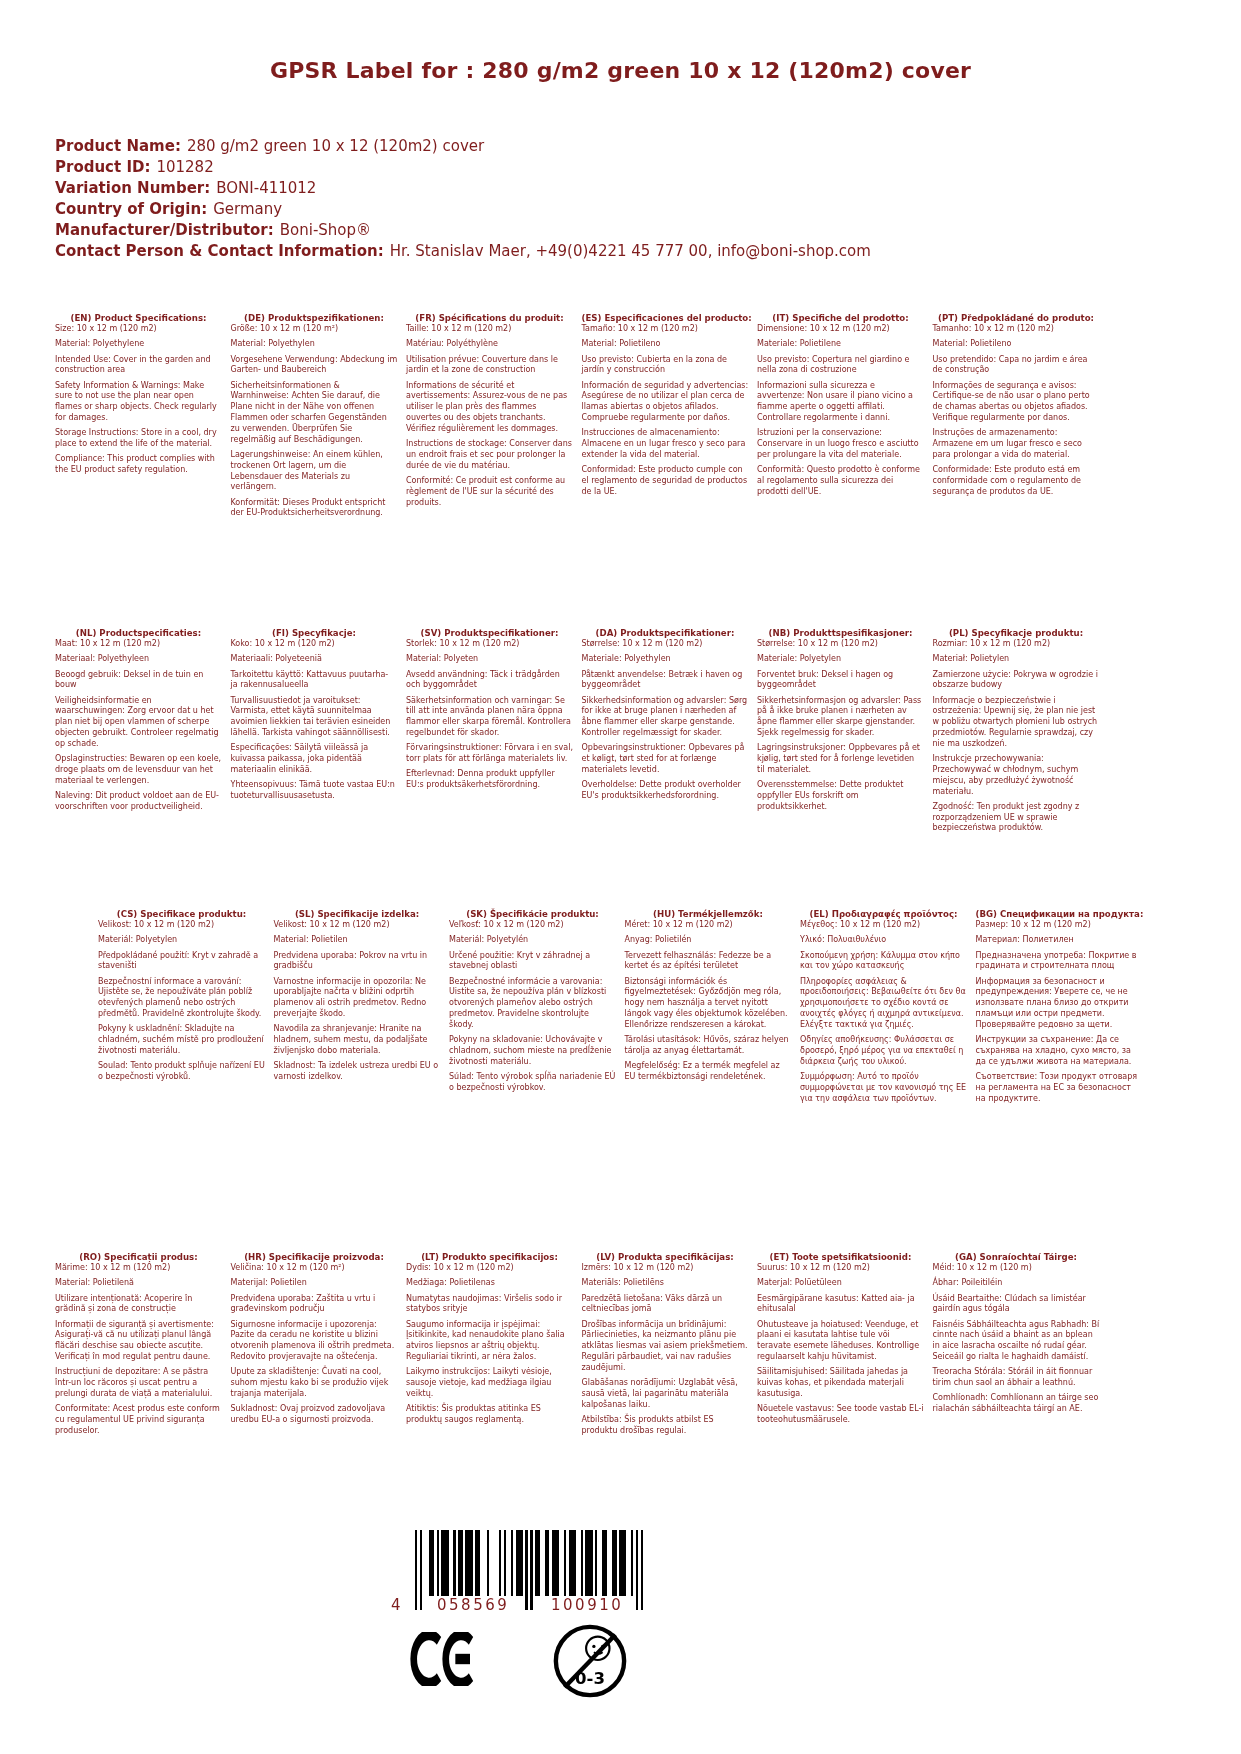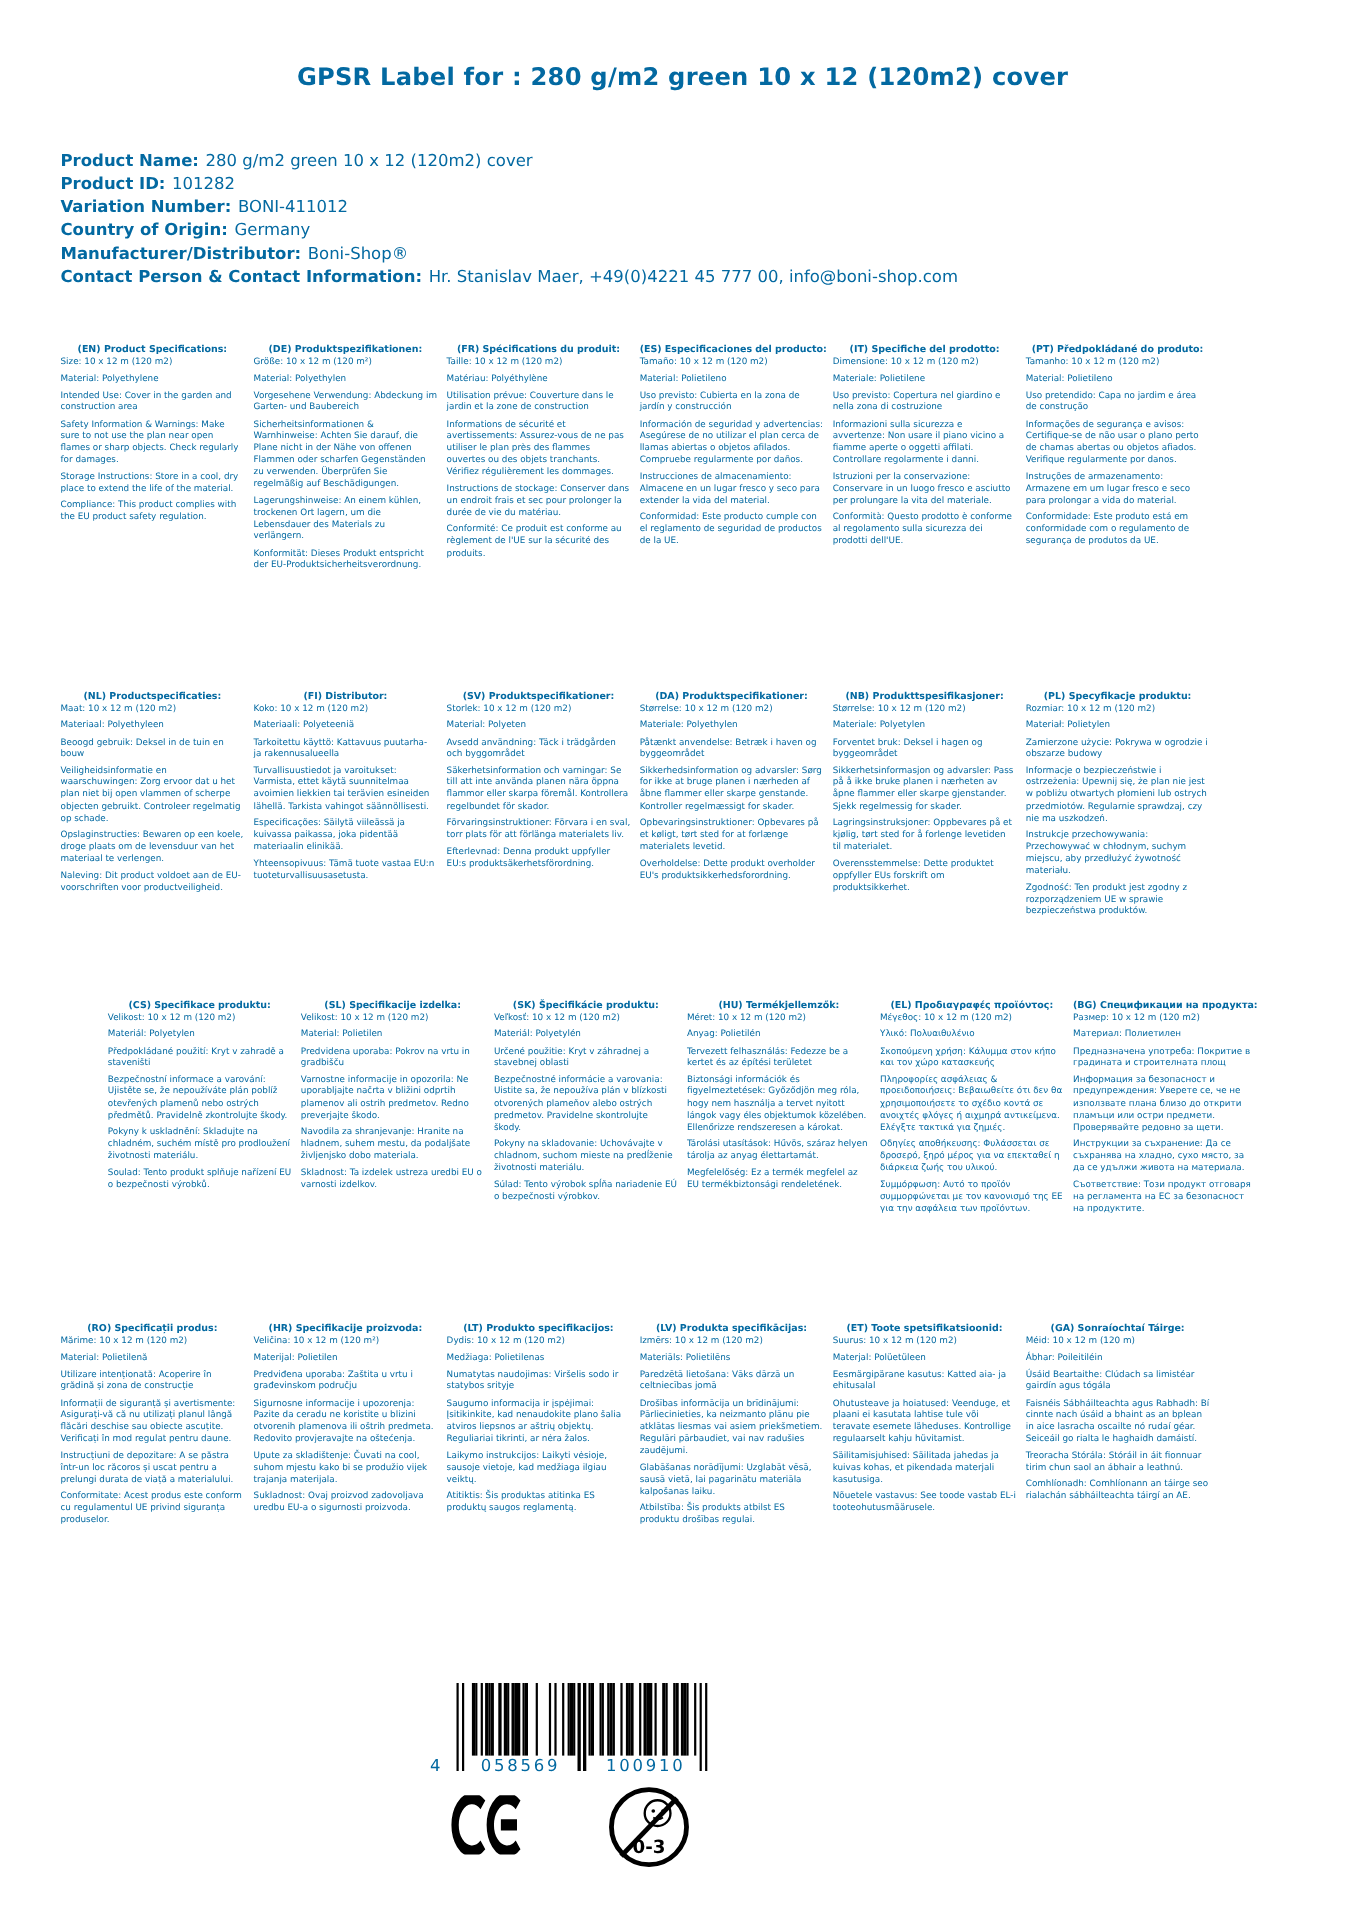--- a/index.html
+++ b/index.html
@@ -1,25 +1,25 @@
 <!DOCTYPE html>
 <html><head>
 <meta charset="utf-8">
 <style>
   html,body{margin:0;padding:0;background:#fff;}
-  .page{position:relative;width:1241px;height:1754px;background:#ffffff;color:#0369a1;
+  .page{position:relative;width:1241px;height:1754px;background:#ffffff;color:#7f1d1d;
         font-family:"DejaVu Sans","Liberation Sans",sans-serif;overflow:hidden;}
   .title{position:absolute;top:58px;left:0;width:100%;text-align:center;
          font-size:22px;font-weight:bold;letter-spacing:.2px;}
   .product-info{position:absolute;left:55px;top:136px;font-size:15px;line-height:21px;}
   .pi-row{white-space:nowrap;}
   .pi-label{font-weight:bold;margin-right:6px;}
   .spec-row{position:absolute;left:55px;width:1060px;display:grid;
             grid-template-columns:repeat(6,175.5px);align-items:start;}
-  #row1{top:313px;} #row2{top:628px;} #row3{top:909px;margin-left:43px;} #row4{top:1203px;}
+  #row1{top:313px;} #row2{top:628px;} #row3{top:909px;margin-left:43px;} #row4{top:1252px;}
   .spec-block{width:167px;font-size:8px;line-height:10.8px;}
   .spec-header{font-weight:bold;font-size:8.6px;line-height:11px;white-space:nowrap;text-align:center;}
   .spec-para{margin:0 0 4.5px 0;word-wrap:break-word;}
   .barcode{position:absolute;left:415px;top:1530px;width:229px;height:80px;}
   .bc-bar{position:absolute;top:0;width:2.4px;height:66px;background:#000;}
   .bc-bar.guard{height:80px;}
   .bc-num{position:absolute;top:1596px;font-size:15px;letter-spacing:2.5px;}
   .bc-num-4{left:391px;letter-spacing:0;}
   .bc-num-l{left:437px;}
   .bc-num-r{left:551px;}
@@ -103,21 +103,21 @@
       <div class="spec-block">
         <div class="spec-header">(NL) Productspecificaties:</div>
         <p class="spec-para">Maat: 10 x 12 m (120 m2)</p>
         <p class="spec-para">Materiaal: Polyethyleen</p>
         <p class="spec-para">Beoogd gebruik: Deksel in de tuin en bouw</p>
         <p class="spec-para">Veiligheidsinformatie en waarschuwingen: Zorg ervoor dat u het plan niet bij open vlammen of scherpe objecten gebruikt. Controleer regelmatig op schade.</p>
         <p class="spec-para">Opslaginstructies: Bewaren op een koele, droge plaats om de levensduur van het materiaal te verlengen.</p>
         <p class="spec-para">Naleving: Dit product voldoet aan de EU-voorschriften voor productveiligheid.</p>
       </div>
       <div class="spec-block">
-        <div class="spec-header">(FI) Distributor:</div>
+        <div class="spec-header">(FI) Specyfikacje:</div>
         <p class="spec-para">Koko: 10 x 12 m (120 m2)</p>
         <p class="spec-para">Materiaali: Polyeteeniä</p>
         <p class="spec-para">Tarkoitettu käyttö: Kattavuus puutarha- ja rakennusalueella</p>
         <p class="spec-para">Turvallisuustiedot ja varoitukset: Varmista, ettet käytä suunnitelmaa avoimien liekkien tai terävien esineiden lähellä. Tarkista vahingot säännöllisesti.</p>
         <p class="spec-para">Especificações: Säilytä viileässä ja kuivassa paikassa, joka pidentää materiaalin elinikää.</p>
         <p class="spec-para">Yhteensopivuus: Tämä tuote vastaa EU:n tuoteturvallisuusasetusta.</p>
       </div>
       <div class="spec-block">
         <div class="spec-header">(SV) Produktspecifikationer:</div>
         <p class="spec-para">Storlek: 10 x 12 m (120 m2)</p>

